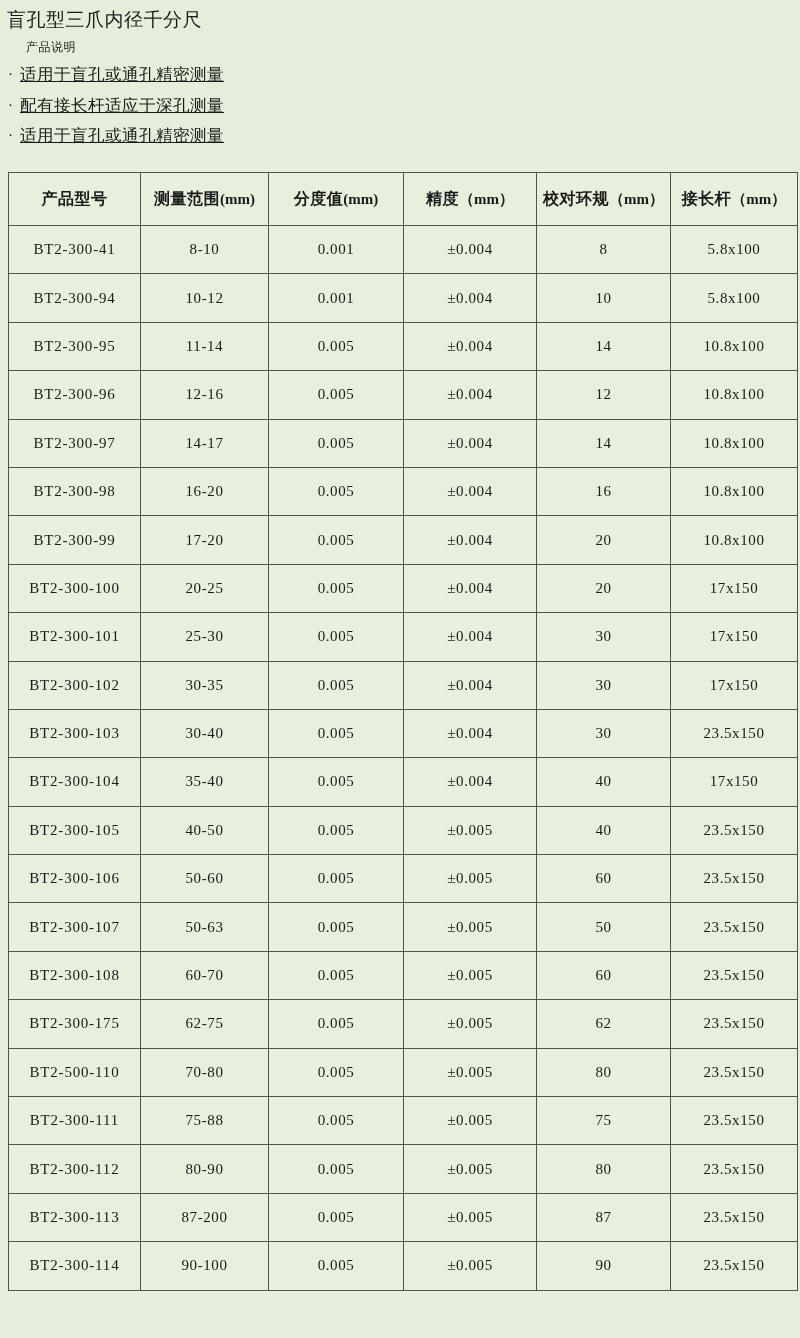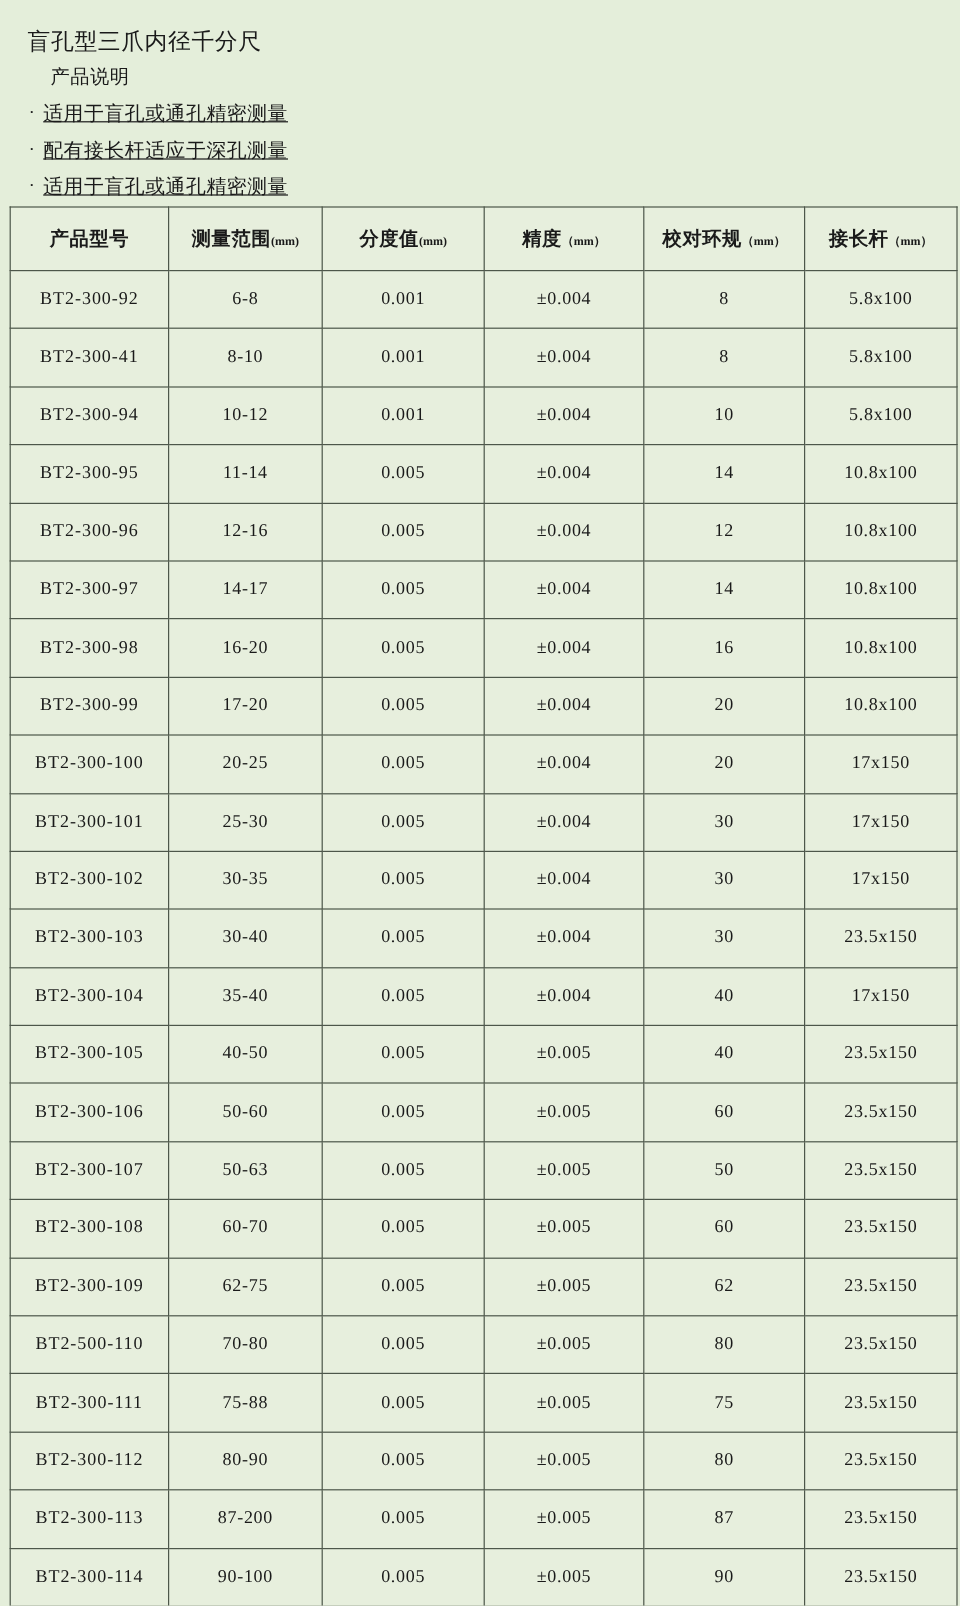--- a/index.html
+++ b/index.html
@@ -16,31 +16,31 @@
   }
   .page {
     position: relative;
     width: 800px;
     height: 1338px;
     box-sizing: border-box;
   }
 
   
   .intro {
-    padding: 16px;
+    padding: 0;
   }
   .doc-title {
     font-size: 19px;
     line-height: 1.0;
     padding: 10px 0 0 7px;
     letter-spacing: 0.5px;
     font-family: "Liberation Serif", "DejaVu Serif", serif;
   }
   .sub-title {
-    font-size: 16px;
+    font-size: 12px;
     line-height: 1.0;
     padding: 12px 0 0 26px;
     letter-spacing: 0.5px;
   }
   .bullets {
     list-style: none;
     margin: 0;
     padding: 0;
   }
   .bullet {
@@ -94,21 +94,21 @@
   table.spec tbody td {
     height: 47.4px;
     font-size: 15px;
     font-weight: normal;
     letter-spacing: 0.6px;
   }
   table.spec tbody td.model {
     letter-spacing: 0.8px;
   }
   .unit-sm {
-    font-size: 10px;
+    font-size: 15px;
     letter-spacing: 0;
   }
 
   col.c0 { width: 132px; }
   col.c1 { width: 128px; }
   col.c2 { width: 135px; }
   col.c3 { width: 133px; }
   col.c4 { width: 134px; }
   col.c5 { width: 127px; }
 </style>
@@ -151,28 +151,20 @@
             <th><span>产品型号</span></th>
             <th><span>测量范围</span><span class="unit-sm">(mm)</span></th>
             <th><span>分度值</span><span class="unit-sm">(mm)</span></th>
             <th><span>精度</span><span class="unit-sm">（mm）</span></th>
             <th><span>校对环规</span><span class="unit-sm">（mm）</span></th>
             <th><span>接长杆</span><span class="unit-sm">（mm）</span></th>
           </tr>
       </thead>
       <tbody id="table-body">
           <tr>
-            <td class="model">BT2-300-92</td>
-            <td>6-8</td>
-            <td>0.001</td>
-            <td>±0.004</td>
-            <td>8</td>
-            <td>5.8x100</td>
-          </tr>
-          <tr>
             <td class="model">BT2-300-41</td>
             <td>8-10</td>
             <td>0.001</td>
             <td>±0.004</td>
             <td>8</td>
             <td>5.8x100</td>
           </tr>
           <tr>
             <td class="model">BT2-300-94</td>
             <td>10-12</td>
@@ -287,21 +279,21 @@
           </tr>
           <tr>
             <td class="model">BT2-300-108</td>
             <td>60-70</td>
             <td>0.005</td>
             <td>±0.005</td>
             <td>60</td>
             <td>23.5x150</td>
           </tr>
           <tr>
-            <td class="model">BT2-300-109</td>
+            <td class="model">BT2-300-175</td>
             <td>62-75</td>
             <td>0.005</td>
             <td>±0.005</td>
             <td>62</td>
             <td>23.5x150</td>
           </tr>
           <tr>
             <td class="model">BT2-500-110</td>
             <td>70-80</td>
             <td>0.005</td>

